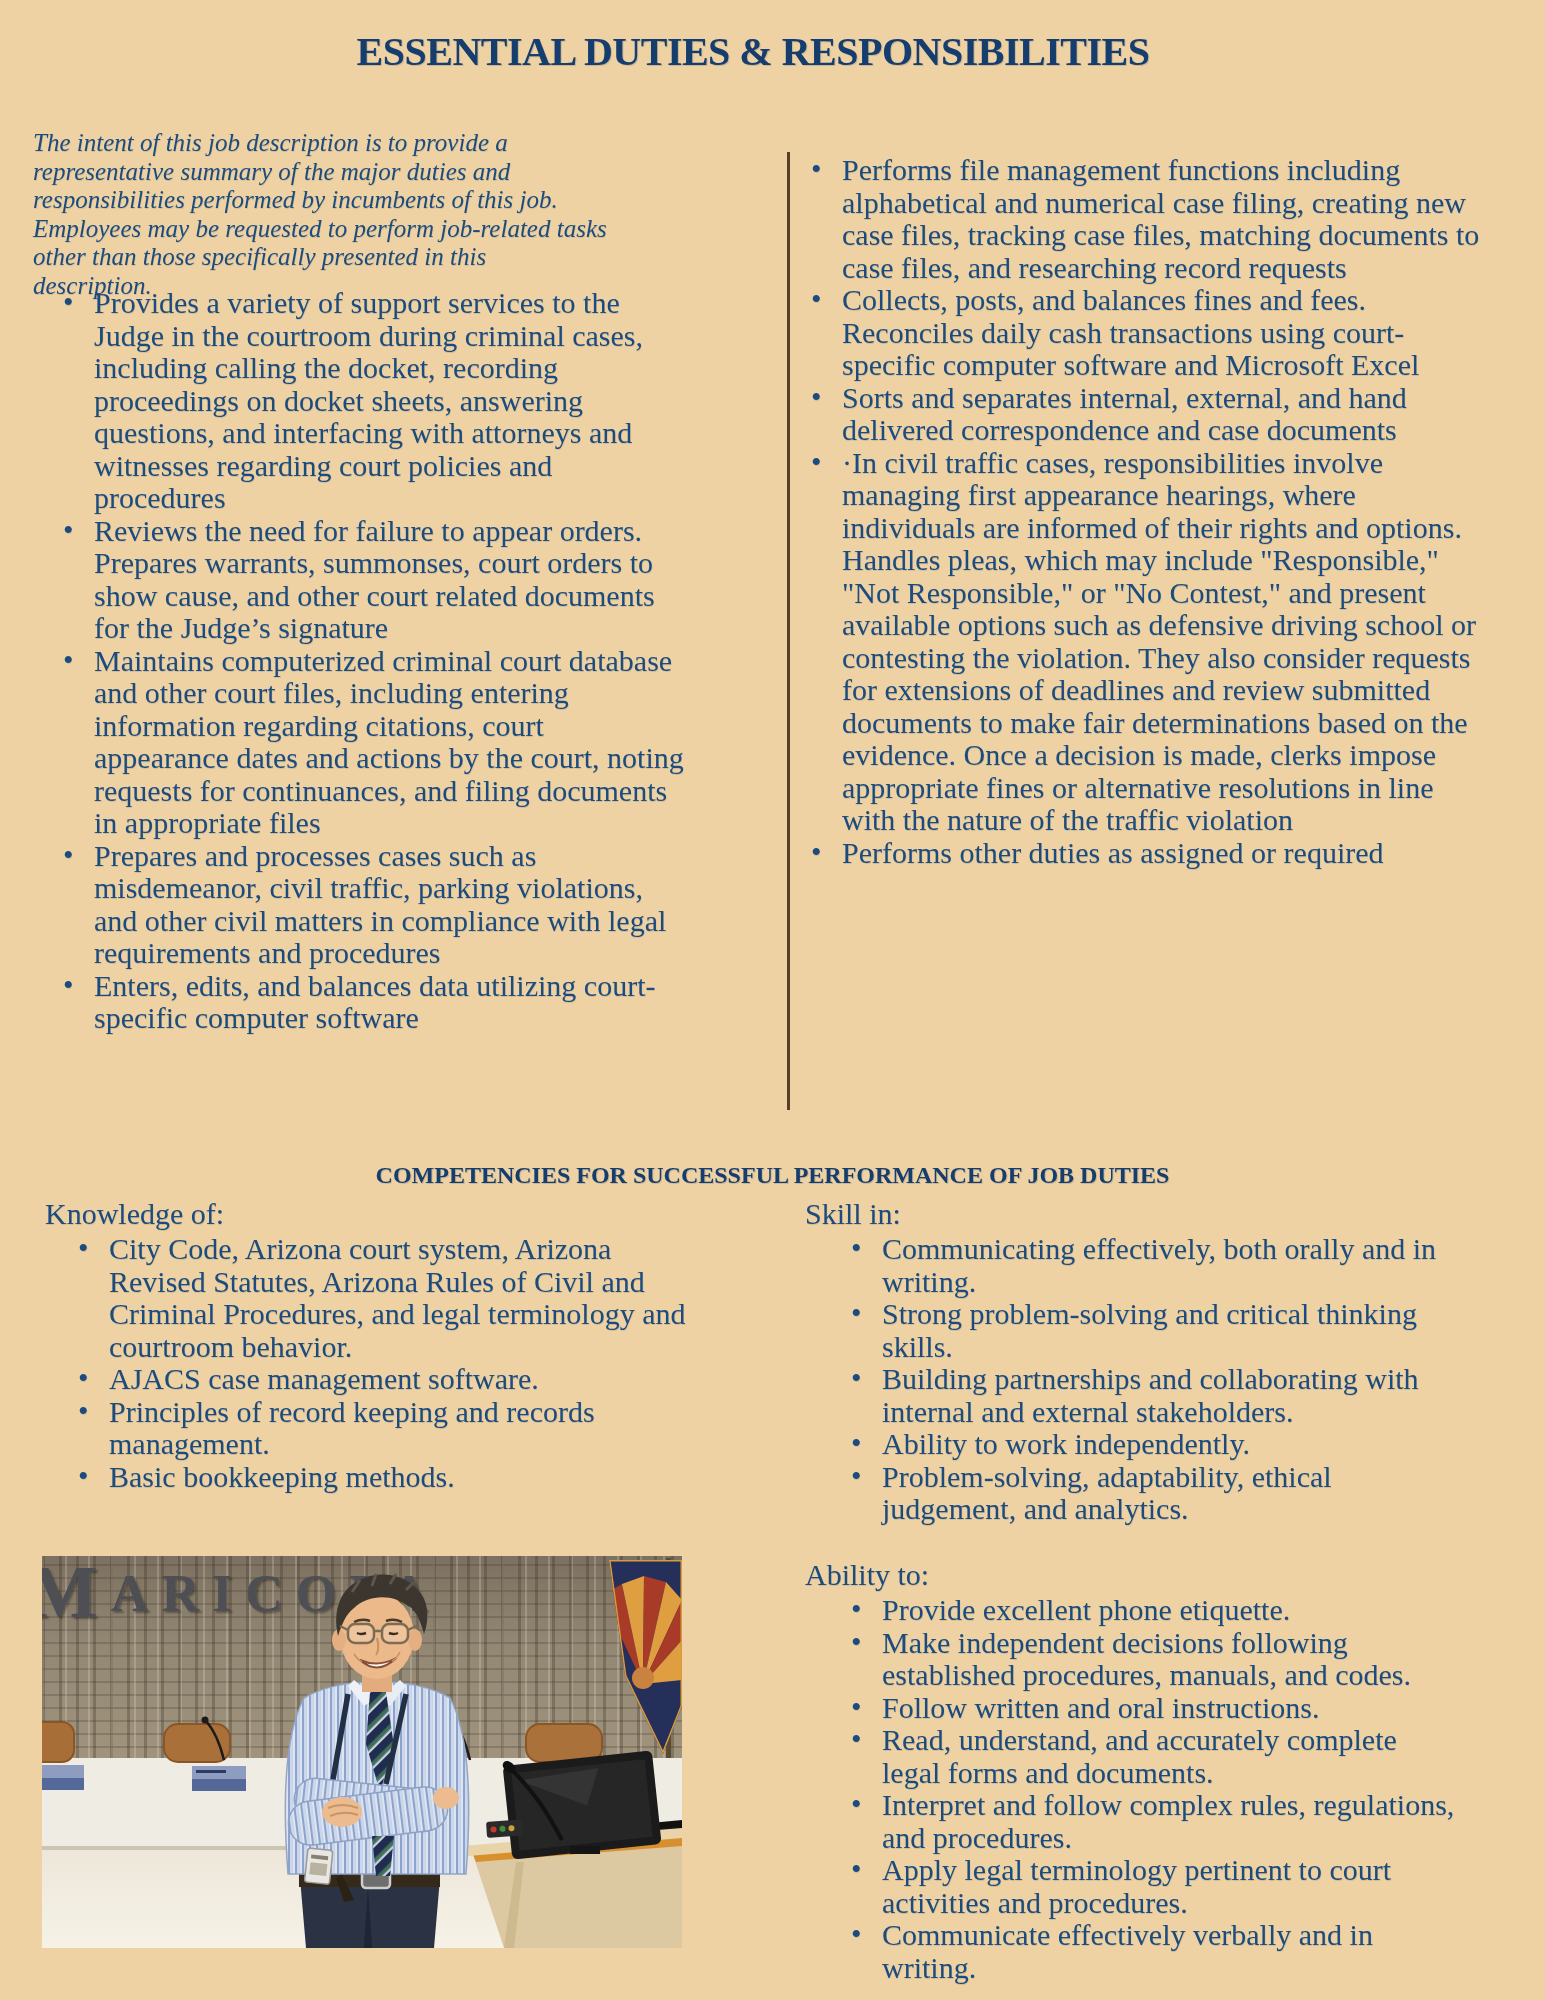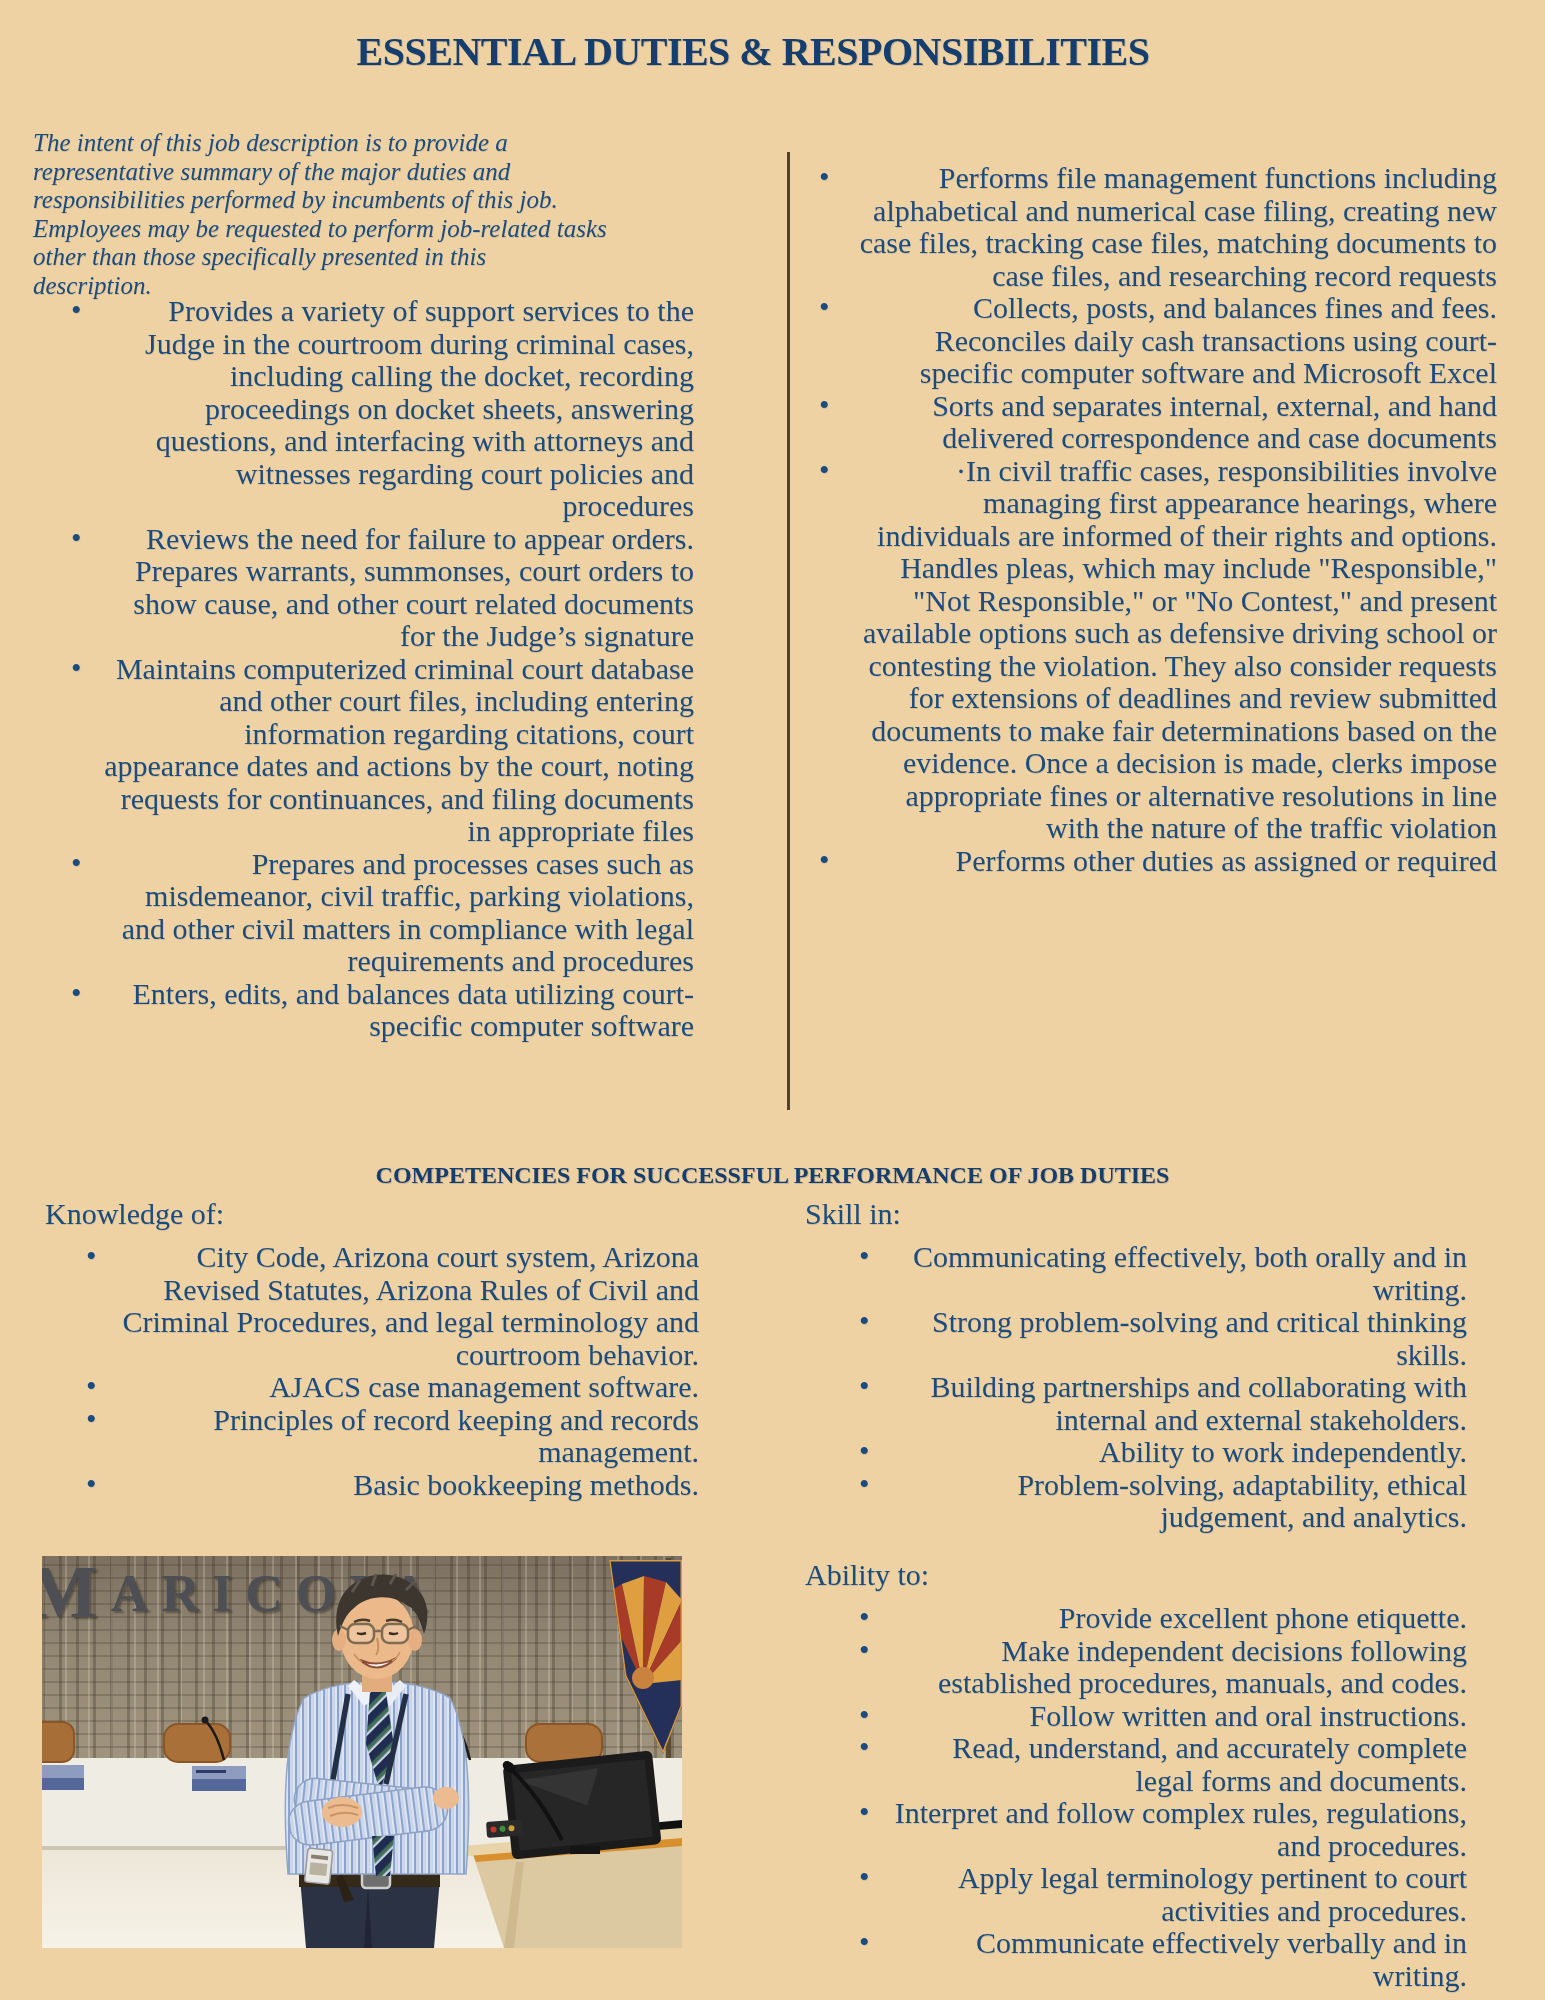--- a/index.html
+++ b/index.html
@@ -14,21 +14,21 @@
     top:12px;left:0;width:1506px;text-align:center;
     font-size:40px;font-weight:bold;color:#153e6e;letter-spacing:-0.5px;
     text-shadow:1px 1px 0 rgba(100,100,100,0.25);
     margin-top:16px;
   }
   .intro{
     top:104px;left:33px;width:575px;
     font-style:italic;font-size:25px;line-height:28.5px;
     text-shadow:0.5px 0.5px 0 rgba(100,100,100,0.2);
   }
-  ul.blist{list-style:none;margin:12px;padding:0;text-align:right;}
+  ul.blist{list-style:none;margin:4px;padding:0;}
   ul.blist li{
     position:relative;padding-left:33px;
     font-size:30px;line-height:32.5px;
     text-shadow:0.5px 0.5px 0 rgba(100,100,100,0.2);
   }
   ul.blist li::before{
     content:"\2022";position:absolute;left:2px;top:-1px;
   }
   .duties-left{top:283px;left:57px;width:625px;}
   .duties-right{top:150px;left:805px;width:680px;}

